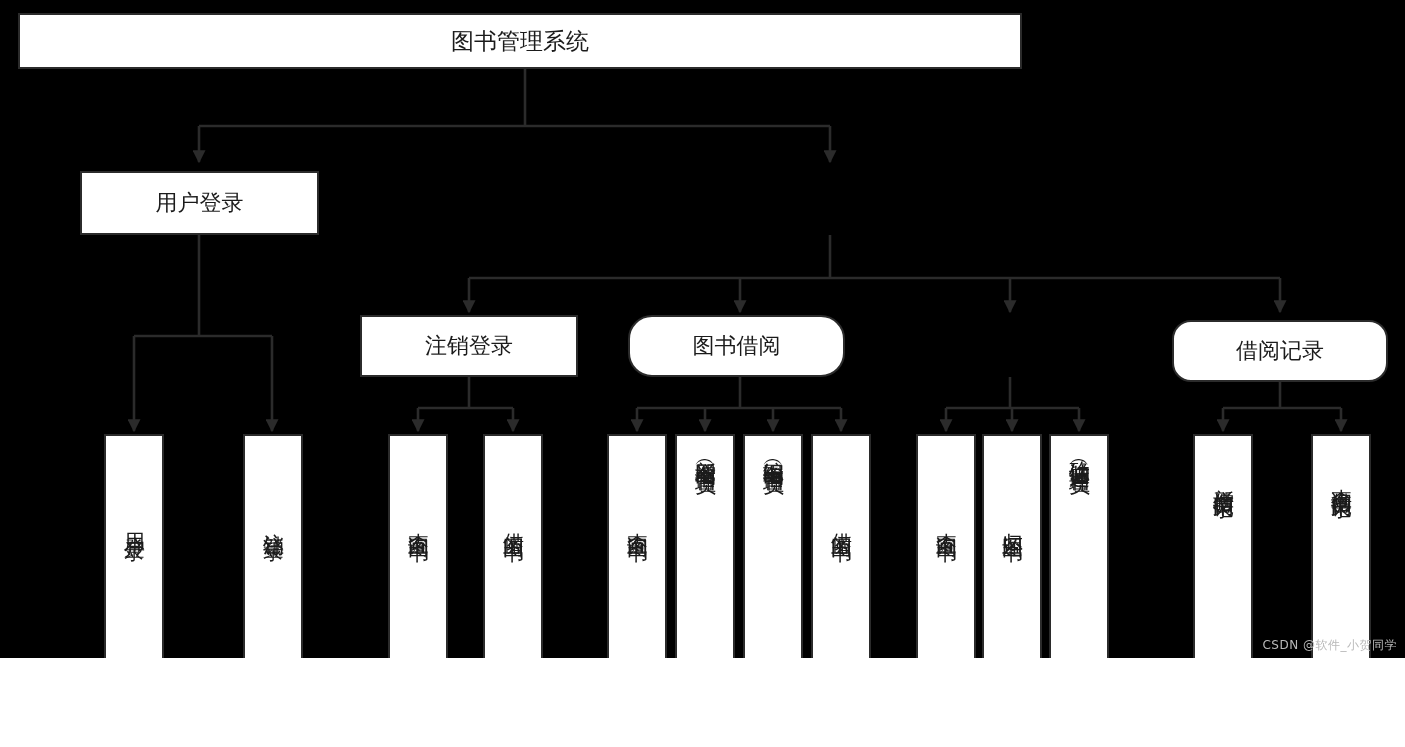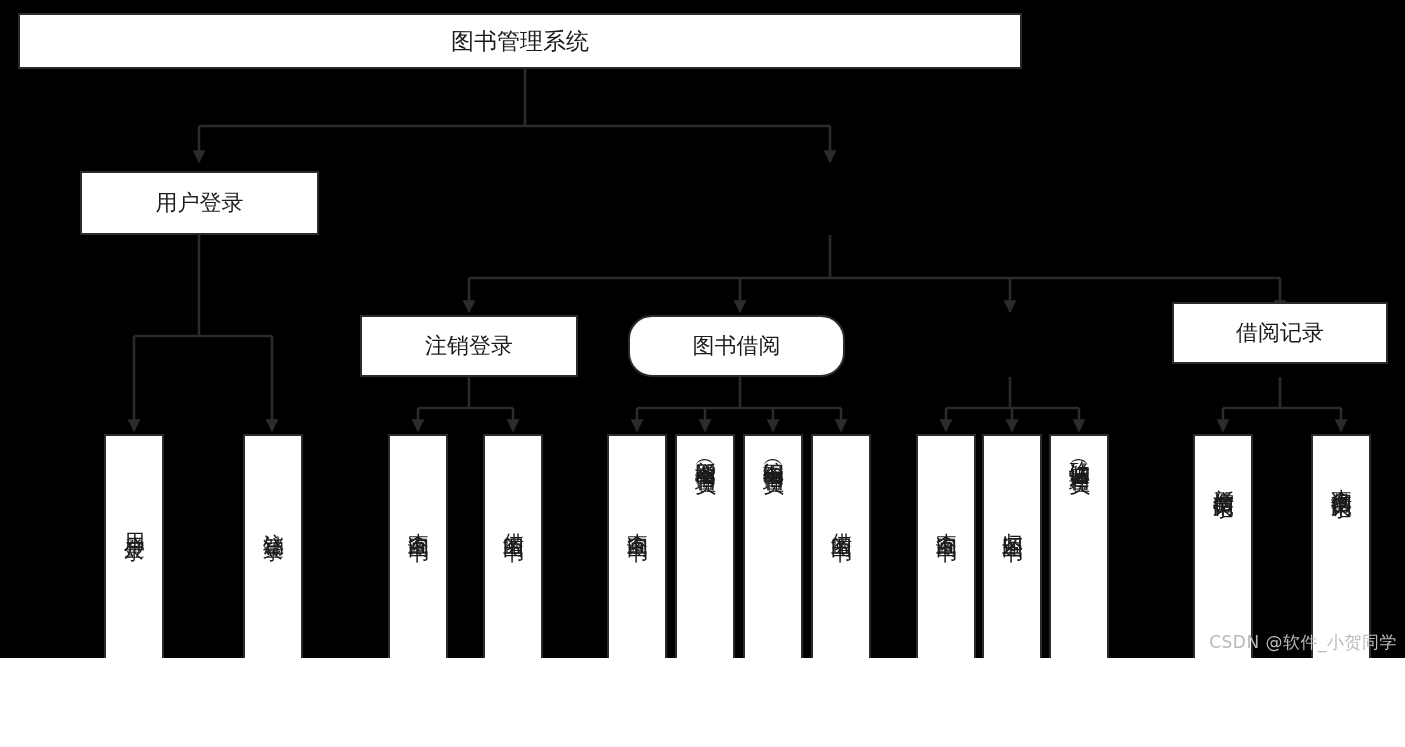--- a/index.html
+++ b/index.html
@@ -61,21 +61,21 @@
     line-height: 1.0;
     white-space: nowrap;
   }
   .node.leaf.tall .label {
     letter-spacing: 2px;
   }
   .watermark {
     position: absolute;
     right: 8px;
     bottom: 4px;
-    font-size: 17px;
+    font-size: 12px;
     color: #b9b9b9;
     white-space: nowrap;
     letter-spacing: 0.5px;
   }
 </style>
 </head>
 <body>
 
 <div id="canvas">
 
@@ -136,21 +136,21 @@
   <div class="node mid" style="left:80px; top:171px; width:239px; height:64px;">
     <span class="label">用户登录</span>
   </div>
 
   <div class="node mid" style="left:360px; top:315px; width:218px; height:62px;">
     <span class="label">注销登录</span>
   </div>
   <div class="node mid" style="left:628px; top:315px; width:217px; height:62px;border-radius:24px;">
     <span class="label">图书借阅</span>
   </div>
-  <div class="node mid" style="left:1172px; top:302px; width:216px; height:62px;">
+  <div class="node mid" style="left:1172px; top:320px; width:216px; height:62px;border-radius:19px;">
     <span class="label">借阅记录</span>
   </div>
 
   <div class="node leaf" style="left:104px; top:434px; width:60px; height:300px; padding-top:80px;">
     <span class="label">用户登录</span>
   </div>
   <div class="node leaf" style="left:243px; top:434px; width:60px; height:300px; padding-top:80px;">
     <span class="label">注销登录</span>
   </div>
 

